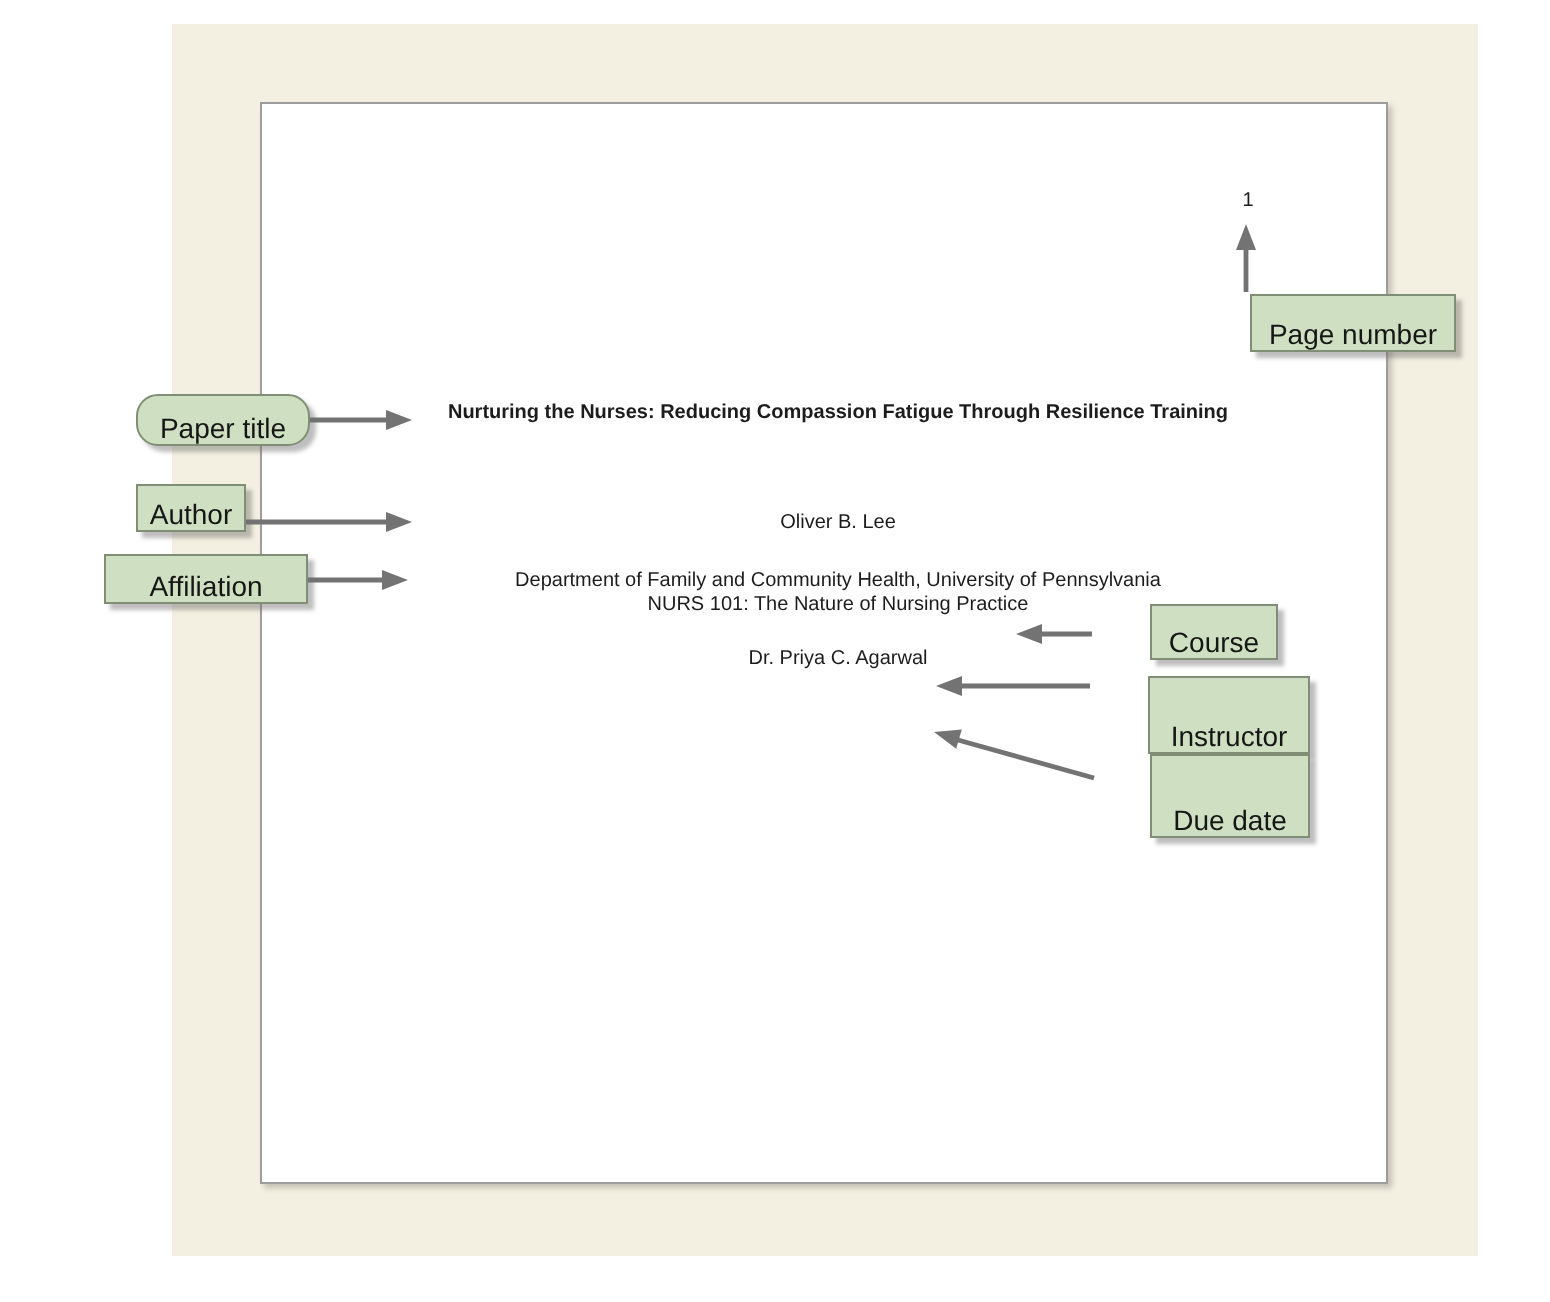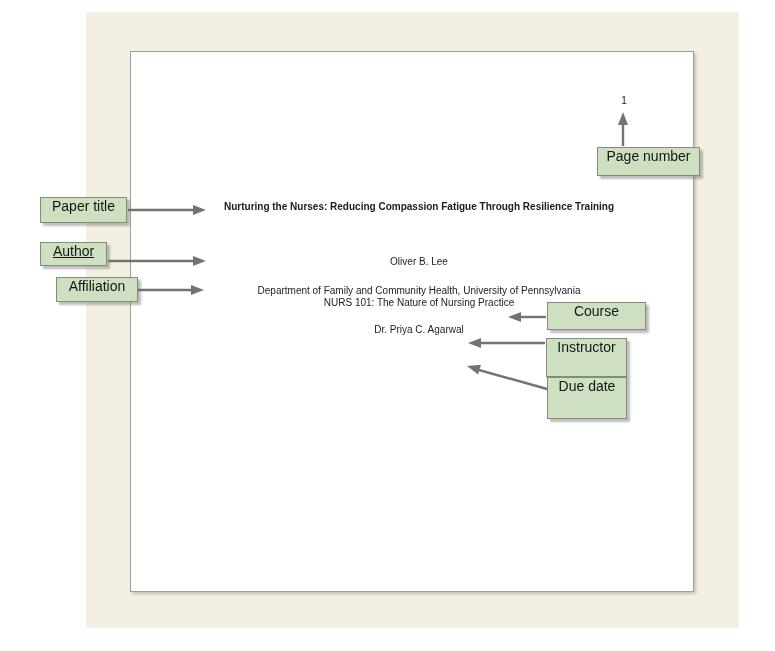--- a/index.html
+++ b/index.html
@@ -19,29 +19,29 @@
   .canvas{position:relative;width:775px;height:651px;background:var(--backdrop);overflow:hidden;}
   .mat{position:absolute;left:86px;top:12px;width:653px;height:616px;background:var(--mat);}
   .page{position:absolute;left:130px;top:51px;width:564px;height:541px;
     background:var(--page);border:1px solid var(--page-border);
     box-shadow:2px 2px 3px rgba(0,0,0,0.20);}
   .doc-line{position:absolute;left:130px;width:550px;text-align:center;
     font-size:10px;line-height:13px;color:var(--doc-text);white-space:nowrap;padding-left:28px;}
   .doc-title{font-weight:bold;font-size:10px;}
   .doc-pagenum{position:absolute;left:616px;top:94px;width:16px;text-align:center;
     font-size:10px;line-height:13px;color:var(--doc-text);}
-  .callout{position:absolute;display:flex;align-items:flex-start;justify-content:center;
+  .callout{position:absolute;display:flex;align-items:flex-end;justify-content:center;
     background:var(--callout-fill);border:1px solid var(--callout-border);
     box-shadow:3px 3px 2px rgba(110,110,110,0.45);
-    font-size:14px;color:var(--label-text);white-space:nowrap;}
-  .co-paper-title{left:40px;top:197px;width:87px;height:26px;}
-  .co-author{left:40px;top:242px;width:67px;height:24px;text-decoration:underline;}
-  .co-affiliation{left:56px;top:277px;width:82px;height:25px;}
+    font-size:14px;color:var(--label-text);white-space:nowrap;margin-left:28px;}
+  .co-paper-title{left:40px;top:197px;width:87px;height:26px;border-radius:11px;}
+  .co-author{left:40px;top:242px;width:55px;height:24px;}
+  .co-affiliation{left:24px;top:277px;width:102px;height:25px;}
   .co-page-number{left:597px;top:147px;width:103px;height:29px;}
-  .co-course{left:547px;top:302px;width:99px;height:28px;}
+  .co-course{left:547px;top:302px;width:64px;height:28px;}
   .co-instructor{left:546px;top:338px;width:81px;height:39px;}
   .co-due-date{left:547px;top:377px;width:80px;height:42px;}
   .arrows{position:absolute;left:0;top:0;width:775px;height:651px;pointer-events:none;}
   .arrows line{stroke:var(--arrow);stroke-width:2.4;}
   .arrows polygon{fill:var(--arrow);}
 </style>
 </head>
 <body>
 
 <div class="canvas">

